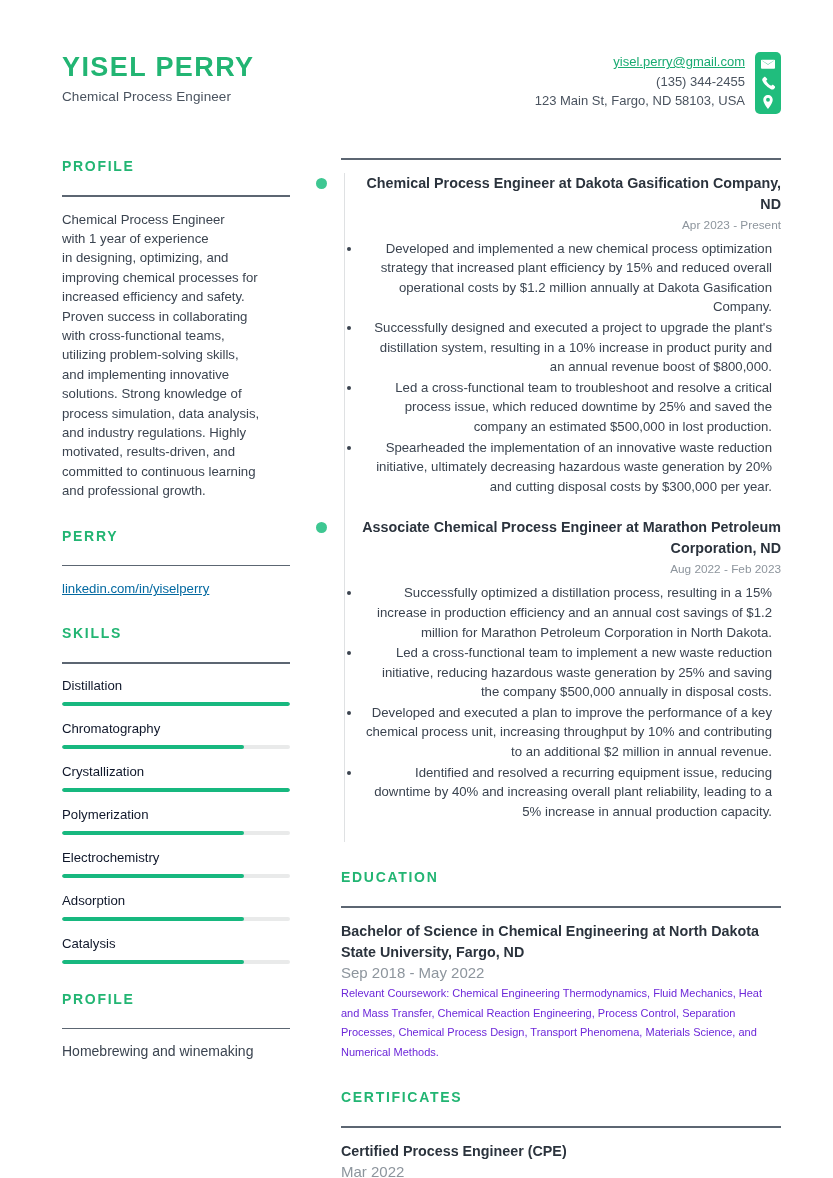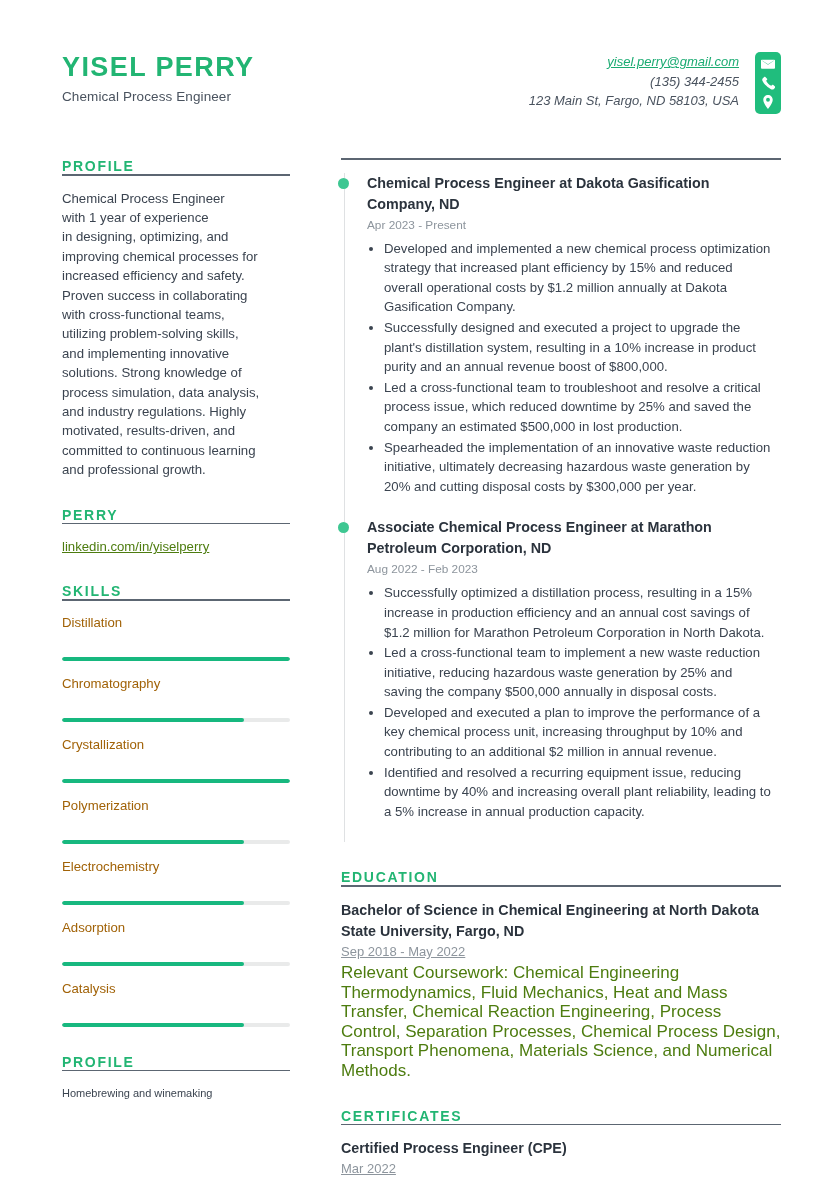--- a/index.html
+++ b/index.html
@@ -40,23 +40,22 @@
     white-space: nowrap;
   }
   .job-title {
     font-size: 13.5px;
     color: #4a535f;
     letter-spacing: .1px;
   }
   .contact-wrap {
     display: flex;
     align-items: flex-start;
-    gap: 16px;
+    gap: 10px;
     padding-top: 6px;
-    font-style: italic;
   }
   .contact-lines {
     text-align: right;
     font-size: 13px;
     line-height: 19.5px;
     color: #4a535f;
   }
   .contact-email {
     color: #1aab72;
     text-decoration: underline;
@@ -82,77 +81,77 @@
   .col-left { width: 228px; flex: 0 0 228px; }
   .col-right { flex: 1 1 auto; padding-left: 51px; }
 
   
   .sec-title {
     font-size: 14px;
     font-weight: bold;
     color: #22b573;
     letter-spacing: 1.7px;
     margin: 0;
-    padding-bottom: 0;
+    padding-bottom: 21px;
   }
   .sec-rule {
     height: 1.6px;
     background: #5c6672;
     margin-bottom: 13px;
   }
   .section { margin-bottom: 27px; }
 
   
   .profile-text {
     font-size: 13.2px;
     line-height: 19.4px;
     color: #3b4450;
     white-space: pre-line;
   }
 
   
   .link-item {
     font-size: 13.2px;
-    color: #4d7c0f;
+    color: #0369a1;
     line-height: 19px;
   }
 
   
   .bar-row { margin-bottom: 14px; }
   .bar-label {
     font-size: 13.2px;
-    color: #a16207;
+    color: #0f172a;
     line-height: 18px;
-    padding-bottom: 25px;
+    padding-bottom: 7px;
   }
   .bar-track {
     height: 4px;
     background: #e9eaea;
     border-radius: 2px;
     overflow: hidden;
   }
   .bar-fill {
     height: 4px;
     background: #17b87f;
     border-radius: 2px;
   }
 
   
   .hobby-item {
-    font-size: 11px;
+    font-size: 14px;
     color: #3b4450;
     line-height: 19px;
   }
 
   
   .timeline {
     position: relative;
-    padding-left: 22px;
     border-left: 1.5px solid #dfe1e3;
     margin-left: 3px;
+    text-align: right;
   }
   .tl-entry { position: relative; padding-bottom: 4px; }
   .tl-dot {
     position: absolute;
     left: -29px;
     top: 5px;
     width: 11px;
     height: 11px;
     border-radius: 50%;
     background: #3ec792;
@@ -183,30 +182,29 @@
 
   
   .block { margin-bottom: 15px; }
   .block-title {
     font-size: 14.3px;
     font-weight: bold;
     color: #2b333d;
     line-height: 21px;
   }
   .block-date {
-    font-size: 13px;
+    font-size: 15px;
     color: #8d959d;
     line-height: 18px;
     padding-top: 1px;
-    text-decoration: underline;
   }
   .block-desc {
-    font-size: 17px;
+    font-size: 11px;
     line-height: 19.6px;
-    color: #4d7c0f;
+    color: #6d28d9;
     padding-top: 2px;
   }
 </style>
 </head>
 <body>
 
 <div class="page">
 
   <div class="header">
     <div class="identity">

